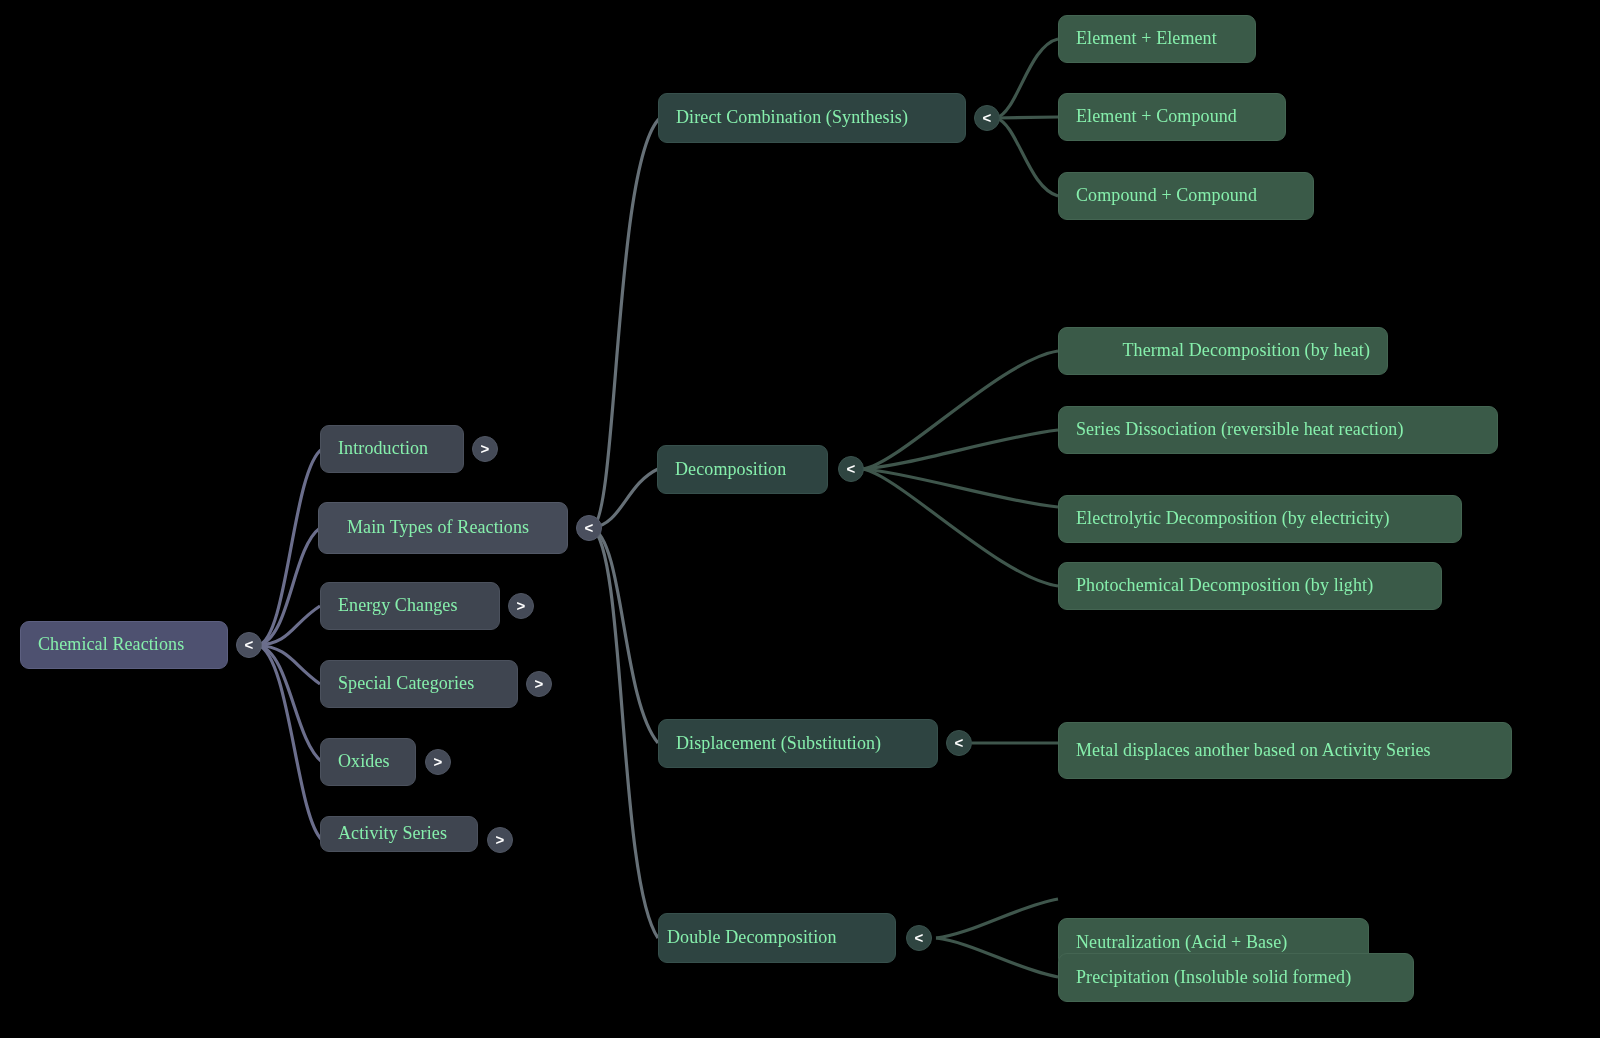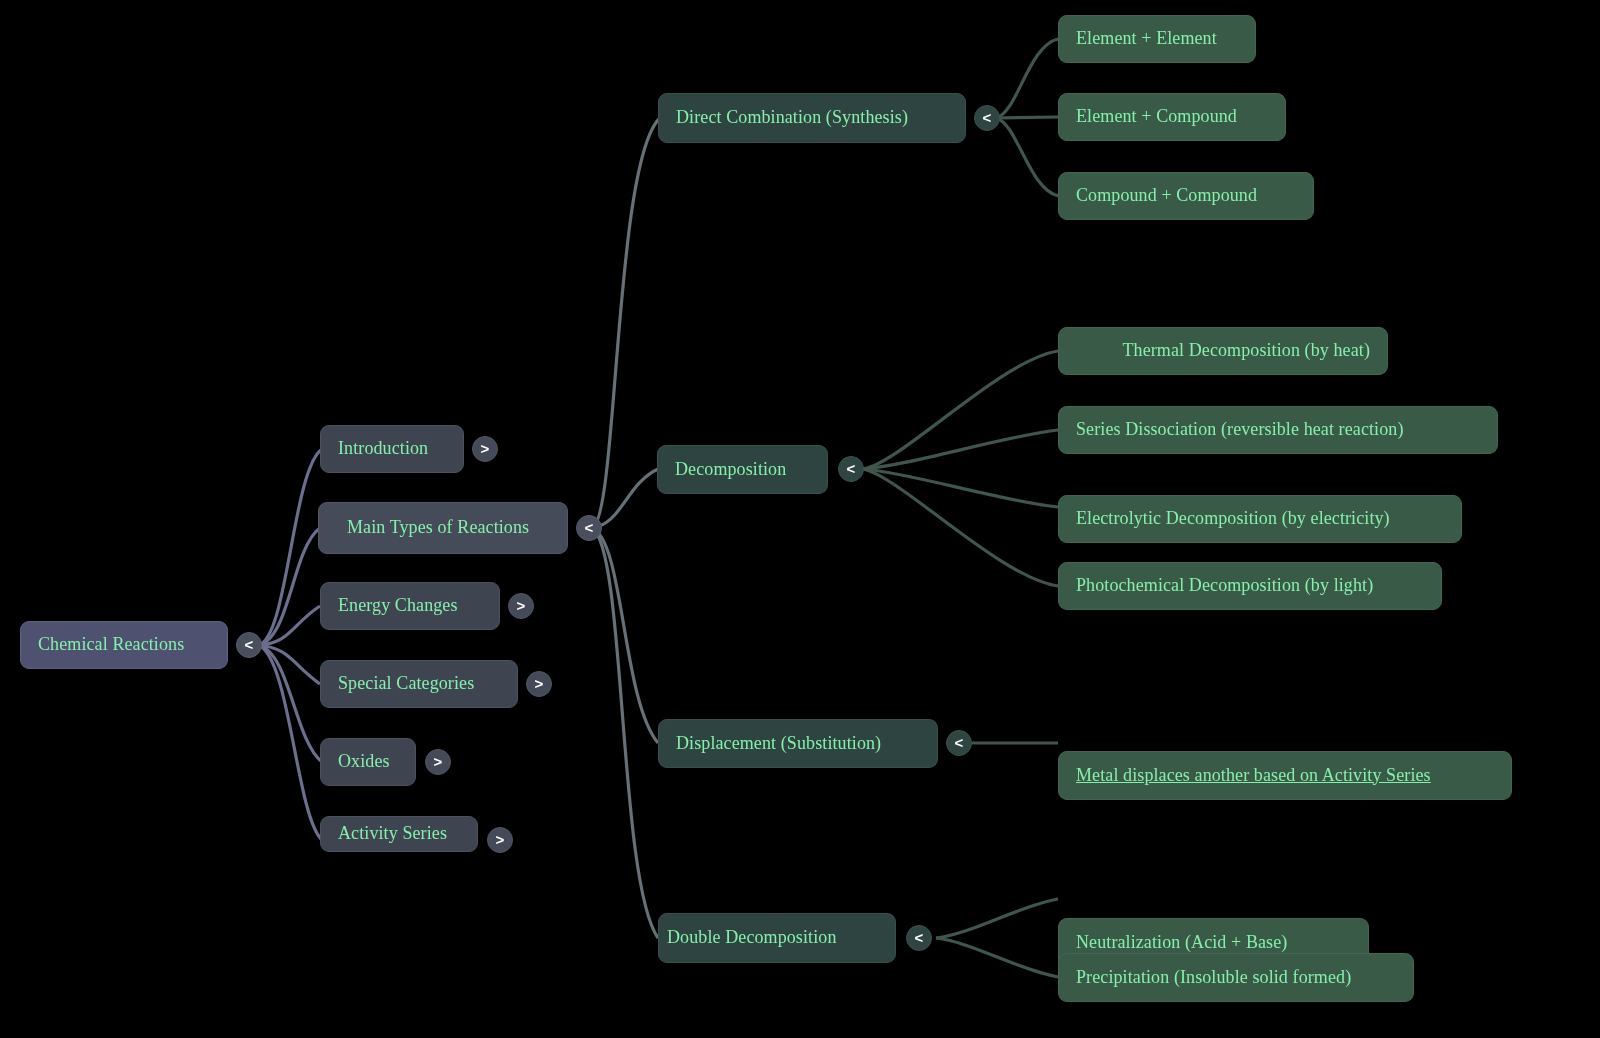--- a/index.html
+++ b/index.html
@@ -220,21 +220,21 @@
   <div class="node lvl3" style="left:1058px; top:406px; width:440px; height:48px;">
     <span>Series Dissociation (reversible heat reaction)</span>
   </div>
   <div class="node lvl3" style="left:1058px; top:483px; width:404px; height:48px;margin-top:12px;">
     <span>Electrolytic Decomposition (by electricity)</span>
   </div>
   <div class="node lvl3" style="left:1058px; top:562px; width:384px; height:48px;">
     <span>Photochemical Decomposition (by light)</span>
   </div>
 
-  <div class="node lvl3" style="left:1058px; top:751px; width:454px; height:49px;text-decoration:underline;">
+  <div class="node lvl3" style="left:1058px; top:722px; width:454px; height:57px;">
     <span>Metal displaces another based on Activity Series</span>
   </div>
 
   <div class="node lvl3" style="left:1058px; top:918px; width:311px; height:49px;align-items:center;">
     <span>Neutralization (Acid + Base)</span>
   </div>
   <div class="node lvl3" style="left:1058px; top:953px; width:356px; height:49px;">
     <span>Precipitation (Insoluble solid formed)</span>
   </div>
 

